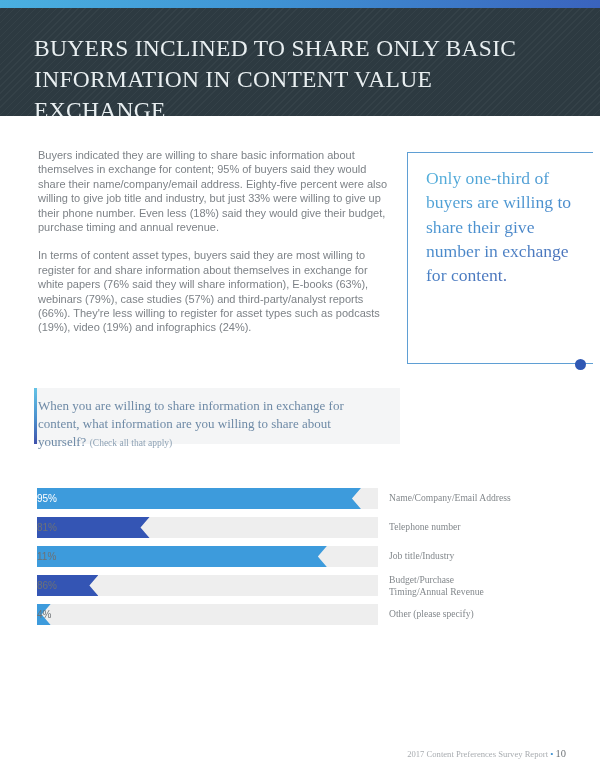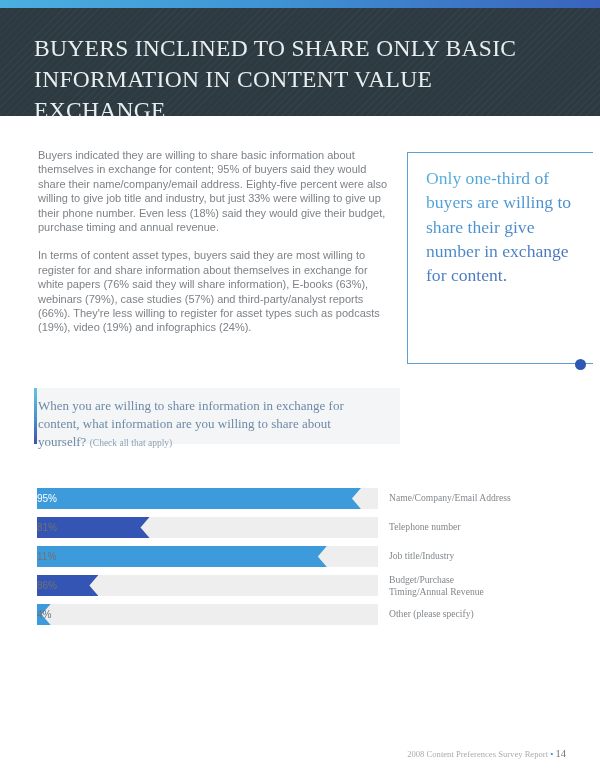--- a/index.html
+++ b/index.html
@@ -176,18 +176,18 @@
         <div class="track" style="background: rgb(238, 238, 238);"></div>
         <div class="fill" style="width: 13.64px; background: rgb(61, 155, 220);"></div>
         <div class="pct">4%</div>
         <div class="blabel">
           <div>Other (please specify)</div>
         </div>
       </div>
     </div>
 
   <div class="footer">
-    <span>2008 Content Preferences Survey Report</span>
+    <span>2017 Content Preferences Survey Report</span>
     <span class="dot">•</span>
-    <span class="pg">14</span>
+    <span class="pg">10</span>
   </div>
 
 </div>
 
 </body></html>

